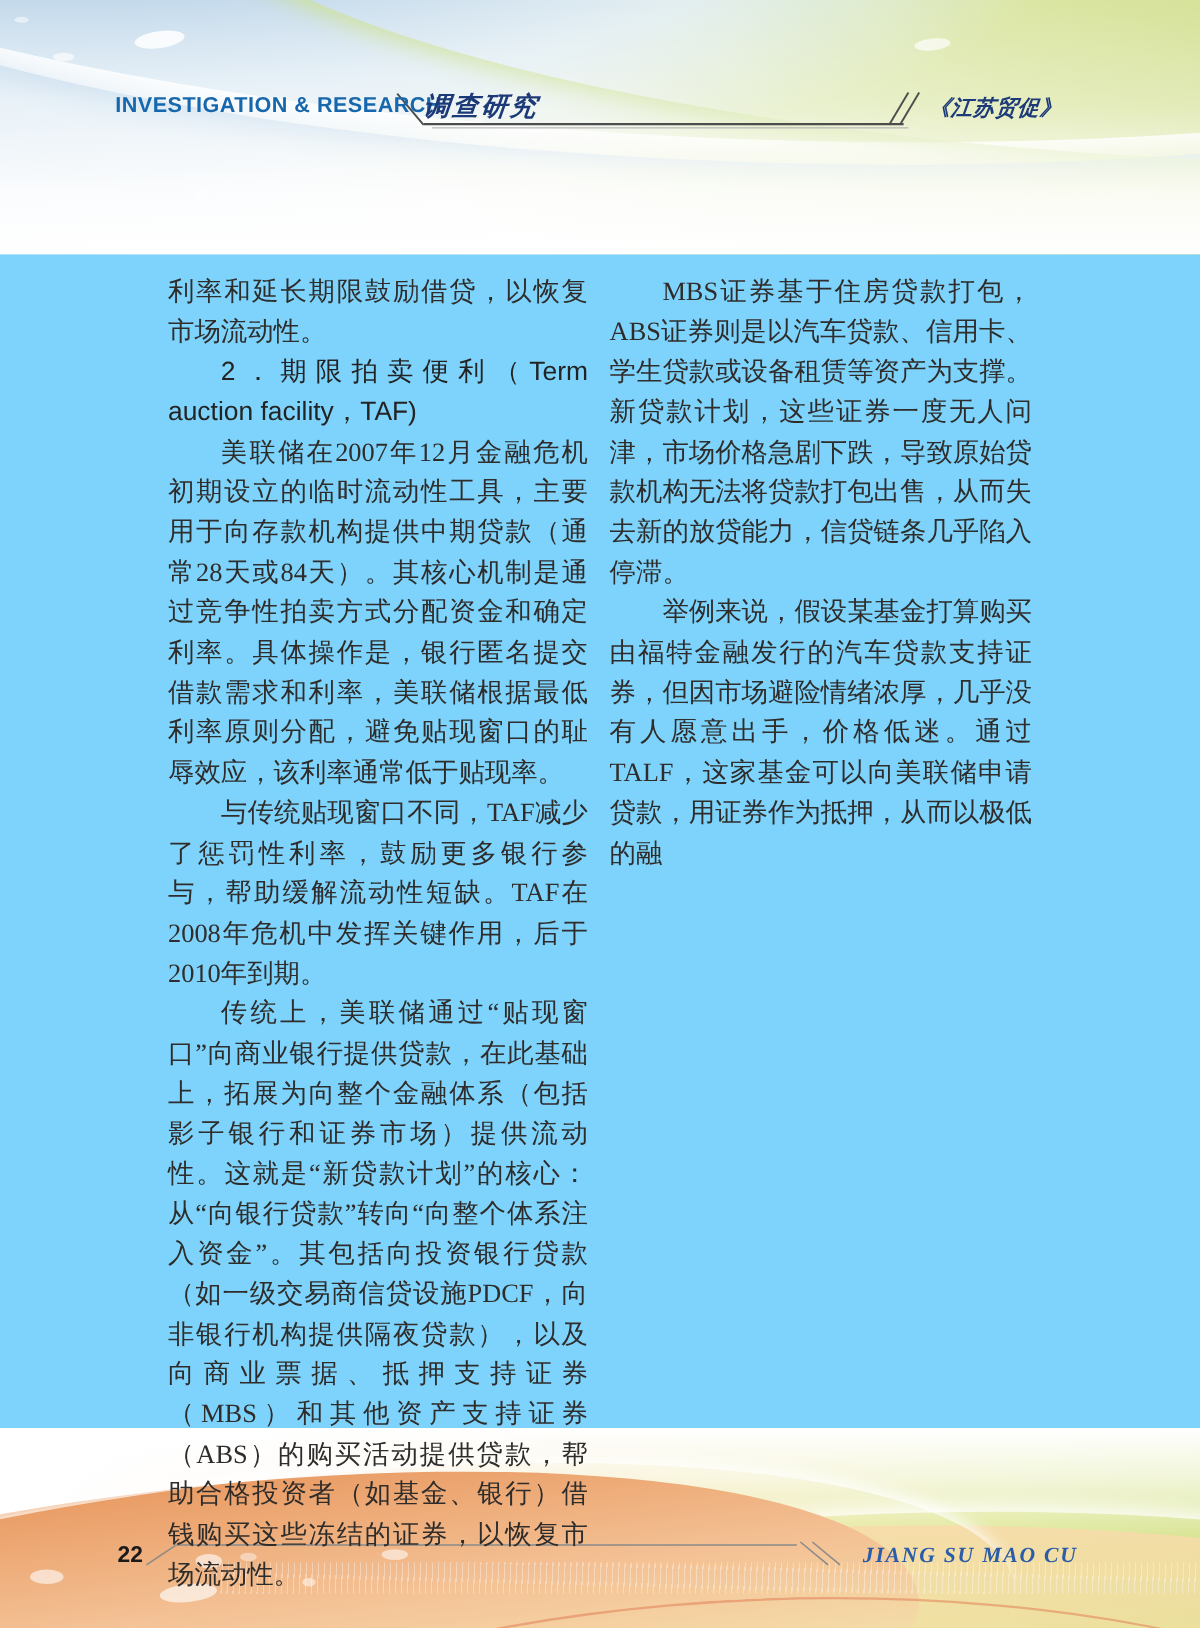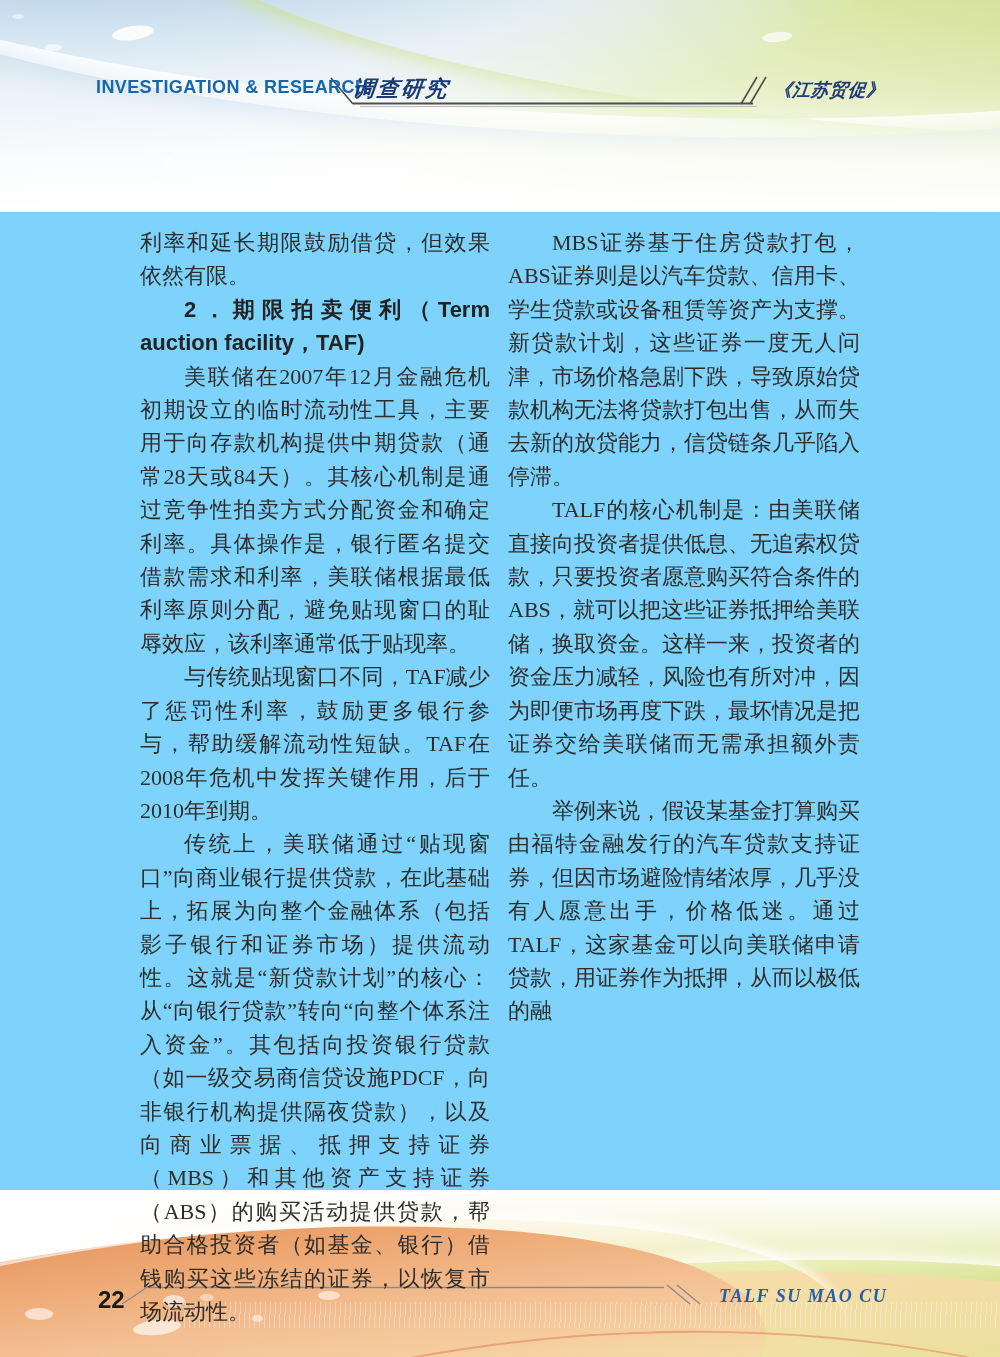--- a/index.html
+++ b/index.html
@@ -49,25 +49,25 @@
       font-style:italic;font-weight:bold;font-size:18px;letter-spacing:.5px;transform:skewX(-6deg);}
   .rule-svg{position:absolute;left:0;z-index:2;pointer-events:none;}
 
   
   .columns{position:absolute;left:140px;top:226px;width:733px;z-index:3;}
   .col{position:absolute;top:0;}
   .col-left{left:0;width:350px;}
   .col-right{left:368px;width:352px;}
   .col p{margin:0;font-size:22px;line-height:33.4px;text-align:justify;color:#2f2d2b;}
   .col p.indent{text-indent:44px;}
-  .col p.heading{font-family:"Liberation Sans","DejaVu Sans",sans-serif;font-weight:bold;color:#232323;text-indent:44px;}
+  .col p.heading{font-family:"Liberation Sans","DejaVu Sans",sans-serif;font-weight:normal;color:#232323;text-indent:44px;}
 
   
   .page-num{position:absolute;left:98px;top:1286px;z-index:3;color:#1a1a1a;
-      font-family:"Liberation Sans","DejaVu Sans",sans-serif;font-weight:bold;font-size:24px;}
+      font-family:"Liberation Sans","DejaVu Sans",sans-serif;font-weight:bold;font-size:19px;}
   .journal-en{position:absolute;left:719px;top:1286px;z-index:3;color:#2a5ca8;
       font-style:italic;font-size:18px;letter-spacing:1.5px;font-weight:bold;font-family:"Liberation Serif","DejaVu Serif",serif;}
 </style>
 </head>
 <body>
 
 <div class="page">
 
   <div class="deco-top">
     <div class="arc tarc1"></div>
@@ -104,36 +104,35 @@
       <line x1="331" y1="8" x2="353" y2="34" stroke="#4d4d4d" stroke-width="1.6"></line>
       <line x1="353" y1="33.5" x2="753" y2="33.5" stroke="#4d4d4d" stroke-width="1.8"></line>
       <line x1="360" y1="36.5" x2="757" y2="36.5" stroke="#b9b9b9" stroke-width="1"></line>
       <line x1="741" y1="34" x2="757" y2="7" stroke="#4d4d4d" stroke-width="1.6"></line>
       <line x1="750" y1="34" x2="766" y2="7" stroke="#4d4d4d" stroke-width="1.6"></line>
     </svg>
   </header>
 
   <main class="columns">
     <section class="col col-left">
-      <p>利率和延长期限鼓励借贷，但效果依然有限。</p>
+      <p>利率和延长期限鼓励借贷，以恢复市场流动性。</p>
       <p class="heading">2．期限拍卖便利（Term auction facility，TAF)</p>
       <p class="indent">美联储在2007年12月金融危机初期设立的临时流动性工具，主要用于向存款机构提供中期贷款（通常28天或84天）。其核心机制是通过竞争性拍卖方式分配资金和确定利率。具体操作是，银行匿名提交借款需求和利率，美联储根据最低利率原则分配，避免贴现窗口的耻辱效应，该利率通常低于贴现率。</p>
       <p class="indent">与传统贴现窗口不同，TAF减少了惩罚性利率，鼓励更多银行参与，帮助缓解流动性短缺。TAF在2008年危机中发挥关键作用，后于2010年到期。</p>
       <p class="indent">传统上，美联储通过“贴现窗口”向商业银行提供贷款，在此基础上，拓展为向整个金融体系（包括影子银行和证券市场）提供流动性。这就是“新贷款计划”的核心：从“向银行贷款”转向“向整个体系注入资金”。其包括向投资银行贷款（如一级交易商信贷设施PDCF，向非银行机构提供隔夜贷款），以及向商业票据、抵押支持证券（MBS）和其他资产支持证券（ABS）的购买活动提供贷款，帮助合格投资者（如基金、银行）借钱购买这些冻结的证券，以恢复市场流动性。</p>
     </section>
     <section class="col col-right">
       <p class="indent">MBS证券基于住房贷款打包，ABS证券则是以汽车贷款、信用卡、学生贷款或设备租赁等资产为支撑。新贷款计划，这些证券一度无人问津，市场价格急剧下跌，导致原始贷款机构无法将贷款打包出售，从而失去新的放贷能力，信贷链条几乎陷入停滞。</p>
-      <p class="indent">TALF的核心机制是：由美联储直接向投资者提供低息、无追索权贷款，只要投资者愿意购买符合条件的ABS，就可以把这些证券抵押给美联储，换取资金。这样一来，投资者的资金压力减轻，风险也有所对冲，因为即便市场再度下跌，最坏情况是把证券交给美联储而无需承担额外责任。</p>
       <p class="indent">举例来说，假设某基金打算购买由福特金融发行的汽车贷款支持证券，但因市场避险情绪浓厚，几乎没有人愿意出手，价格低迷。通过TALF，这家基金可以向美联储申请贷款，用证券作为抵押，从而以极低的融</p>
     </section>
   </main>
 
   <footer>
     <span class="page-num">22</span>
-    <span class="journal-en">TALF SU MAO CU</span>
+    <span class="journal-en">JIANG SU MAO CU</span>
     <svg class="rule-svg" style="top:1280px;" width="1000" height="30">
       <line x1="122" y1="24" x2="146" y2="8" stroke="#8a8a8a" stroke-width="1.3"></line>
       <line x1="146" y1="7.5" x2="664" y2="7.5" stroke="#8a8a8a" stroke-width="1.3"></line>
       <line x1="667" y1="5" x2="690" y2="24" stroke="#8a8a8a" stroke-width="1.3"></line>
       <line x1="677" y1="5" x2="700" y2="24" stroke="#8a8a8a" stroke-width="1.3"></line>
     </svg>
   </footer>
 
 </div>
 

